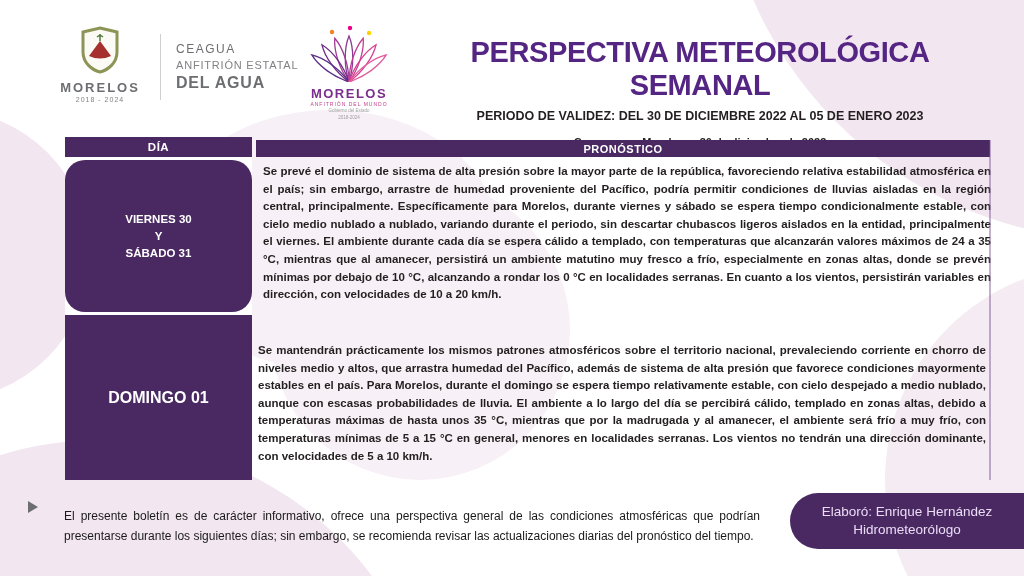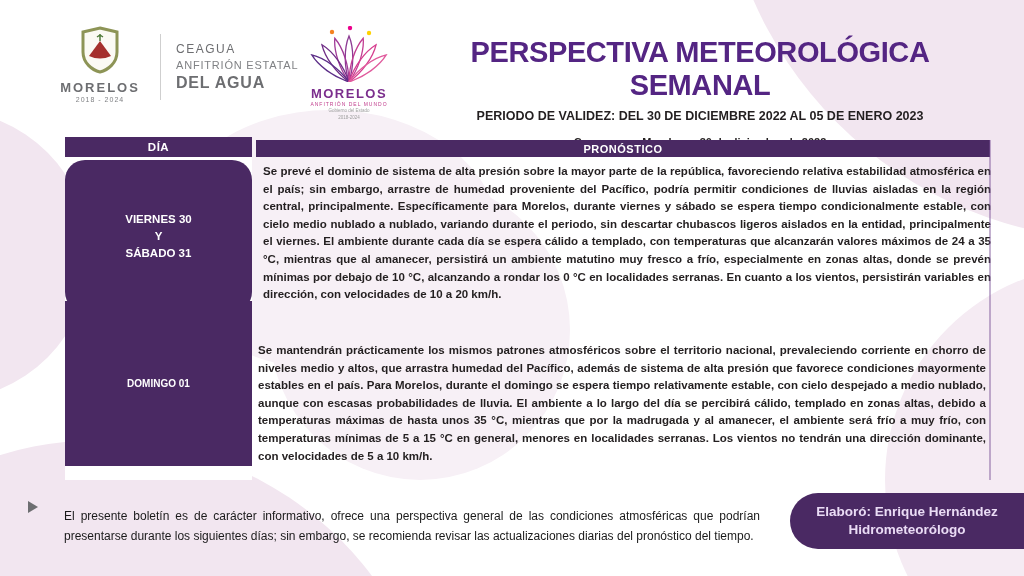--- a/index.html
+++ b/index.html
@@ -36,37 +36,37 @@
   .main-title{margin:0;font-size:29px;font-weight:800;letter-spacing:-0.4px;color:#542583;}
   .validity{margin-top:7px;font-size:12.5px;font-weight:bold;color:#231f20;}
   .dateline{margin-top:13px;font-size:11px;font-weight:bold;color:#231f20;}
 
   
   .day-backing{left:65px;top:137px;width:187px;height:343px;background:#ffffff;}
   .pcell{background:#4a2963;color:#ffffff;display:flex;align-items:center;justify-content:center;
          text-align:center;font-weight:bold;}
   .day-header{left:65px;top:137px;width:187px;height:20px;font-size:11.5px;letter-spacing:.5px;}
   .day-1{left:65px;top:160px;width:187px;height:152px;font-size:11.5px;line-height:17px;white-space:pre-line;border-radius:20px;}
-  .day-2{left:65px;top:301px;width:187px;height:165px;font-size:10px;}
+  .day-2{left:65px;top:315px;width:187px;height:165px;font-size:16px;}
   .forecast-header{left:256px;top:140px;width:734px;height:17px;font-size:11px;letter-spacing:.5px;}
   .forecast-text{width:728px;font-size:11.5px;font-weight:bold;color:#231f20;
                  text-align:justify;line-height:17.6px;}
   .f1{left:263px;top:163px;}
   .f2{left:258px;top:332px;margin-top:10px;}
   .forecast-right-line{left:989px;top:140px;width:2px;height:340px;background:rgba(122,82,150,.45);}
 
   
   .bullet{left:28px;top:501px;width:0;height:0;border-left:10px solid #6d6e71;
           border-top:6px solid transparent;border-bottom:6px solid transparent;}
   .note{left:64px;top:494px;width:696px;font-size:12px;font-weight:normal;color:#1a1a1a;
         text-align:justify;line-height:20px;}
   .credit-box{left:790px;top:493px;width:234px;height:56px;background:#4a2963;
               border-radius:28px 0 0 28px;display:flex;flex-direction:column;
               align-items:center;justify-content:center;}
-  .credit-line{font-size:13.5px;font-weight:bold;color:#eadcf5;line-height:18px;text-align:left;}
+  .credit-line{font-size:13.5px;font-weight:normal;color:#eadcf5;line-height:18px;text-align:left;}
 </style>
 </head>
 <body>
 
 <div class="slide">
 
   <div class="blob b1"></div>
   <div class="blob b2"></div>
   <div class="blob b3"></div>
   <div class="blob b4"></div>

